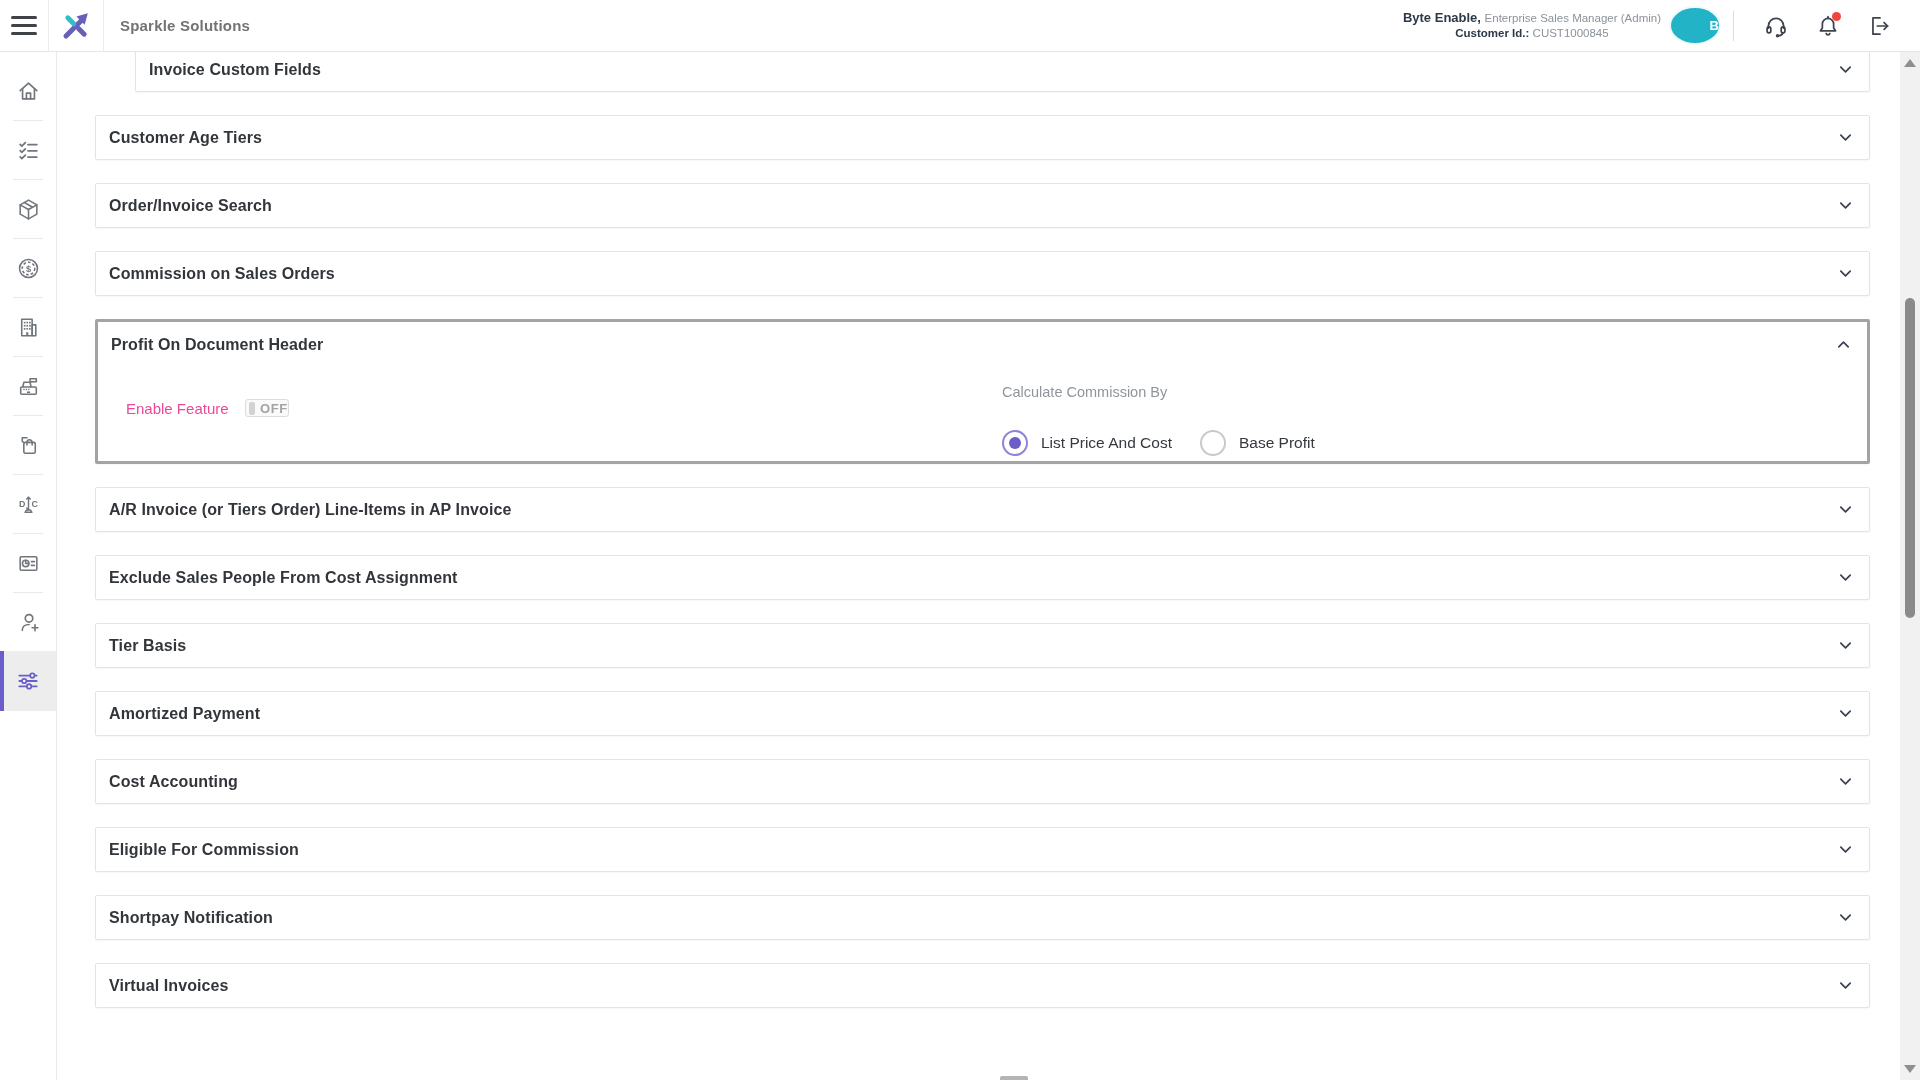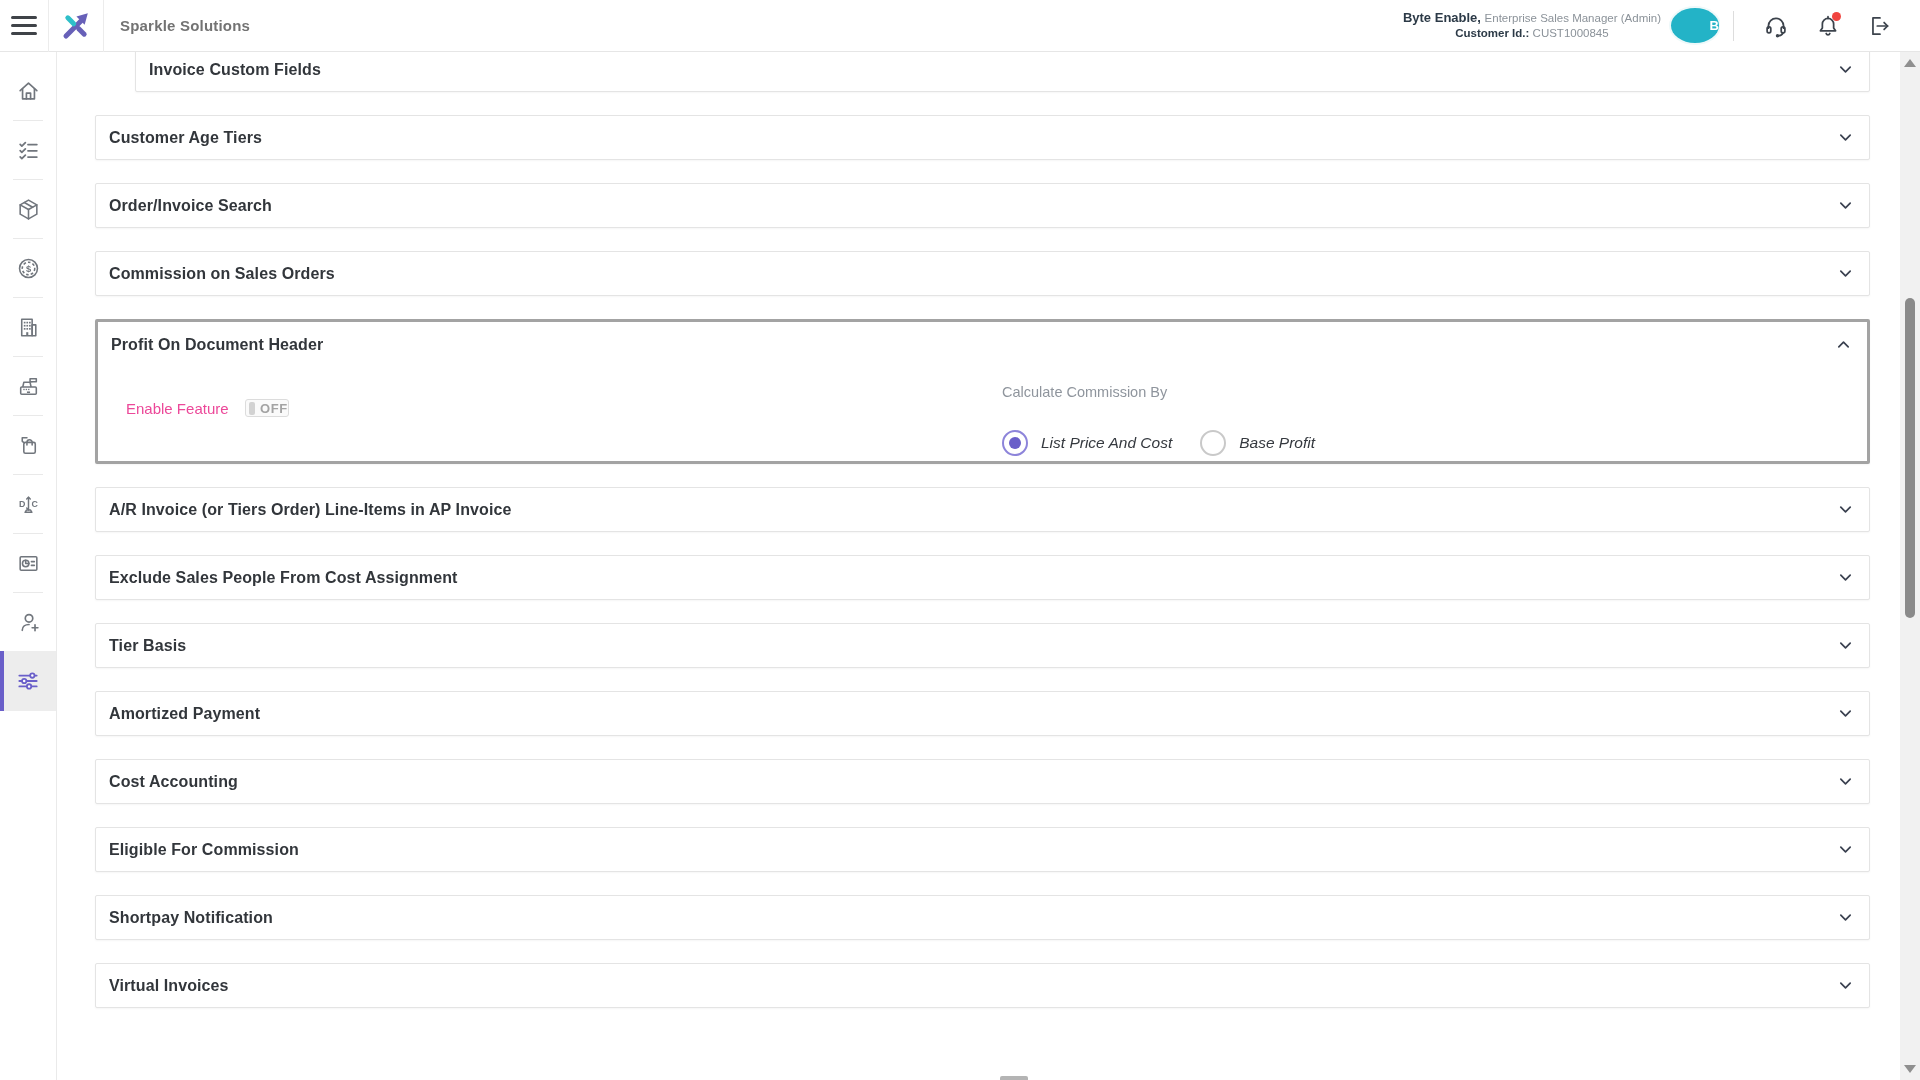--- a/index.html
+++ b/index.html
@@ -58,21 +58,21 @@
 
   .enable-row { position:absolute; left:28px; top:72px; height:28px; display:flex; align-items:center; }
   .enable-label { font-size:15px; color:#ec4899; margin-right:16px; }
   .toggle { width:44px; height:18px; border:1px solid #dcdcdc; border-radius:3px; background:#fafafa;
             display:flex; align-items:center; cursor:pointer; }
   .toggle-knob { width:13px; height:13px; background:#d2d2d2; border-radius:2px; margin:0 5px 0 3px; }
   .toggle-text { font-size:13px; font-weight:700; color:#a3a3a3; letter-spacing:.5px; }
 
   .calc-col { position:absolute; left:904px; top:62px; }
   .calc-label { font-size:14.5px; color:#8f959d; margin-bottom:30px; }
-  .radio-row { display:flex; align-items:center;font-style:italic; }
+  .radio-row { display:flex; align-items:center; }
   .radio-opt { display:flex; align-items:center; margin-right:18px; cursor:pointer; }
   .radio-circle { width:26px; height:26px; border-radius:50%; border:2px solid #c9c9c9; background:#fff;
                   display:flex; align-items:center; justify-content:center; flex:none; }
   .radio-opt.selected .radio-circle { border-color:#8d84da; }
   .radio-dot { width:12px; height:12px; border-radius:50%; background:var(--accent,#5a51ad); display:none; }
   .radio-opt.selected .radio-dot { display:block; }
   .radio-label { font-size:15.5px; color:#35393f; margin-left:13px; margin-right:10px; }
 
   
   .vscroll { position:fixed; top:52px; right:0; bottom:0; width:20px; background:#f1f1f1; z-index:15; }

